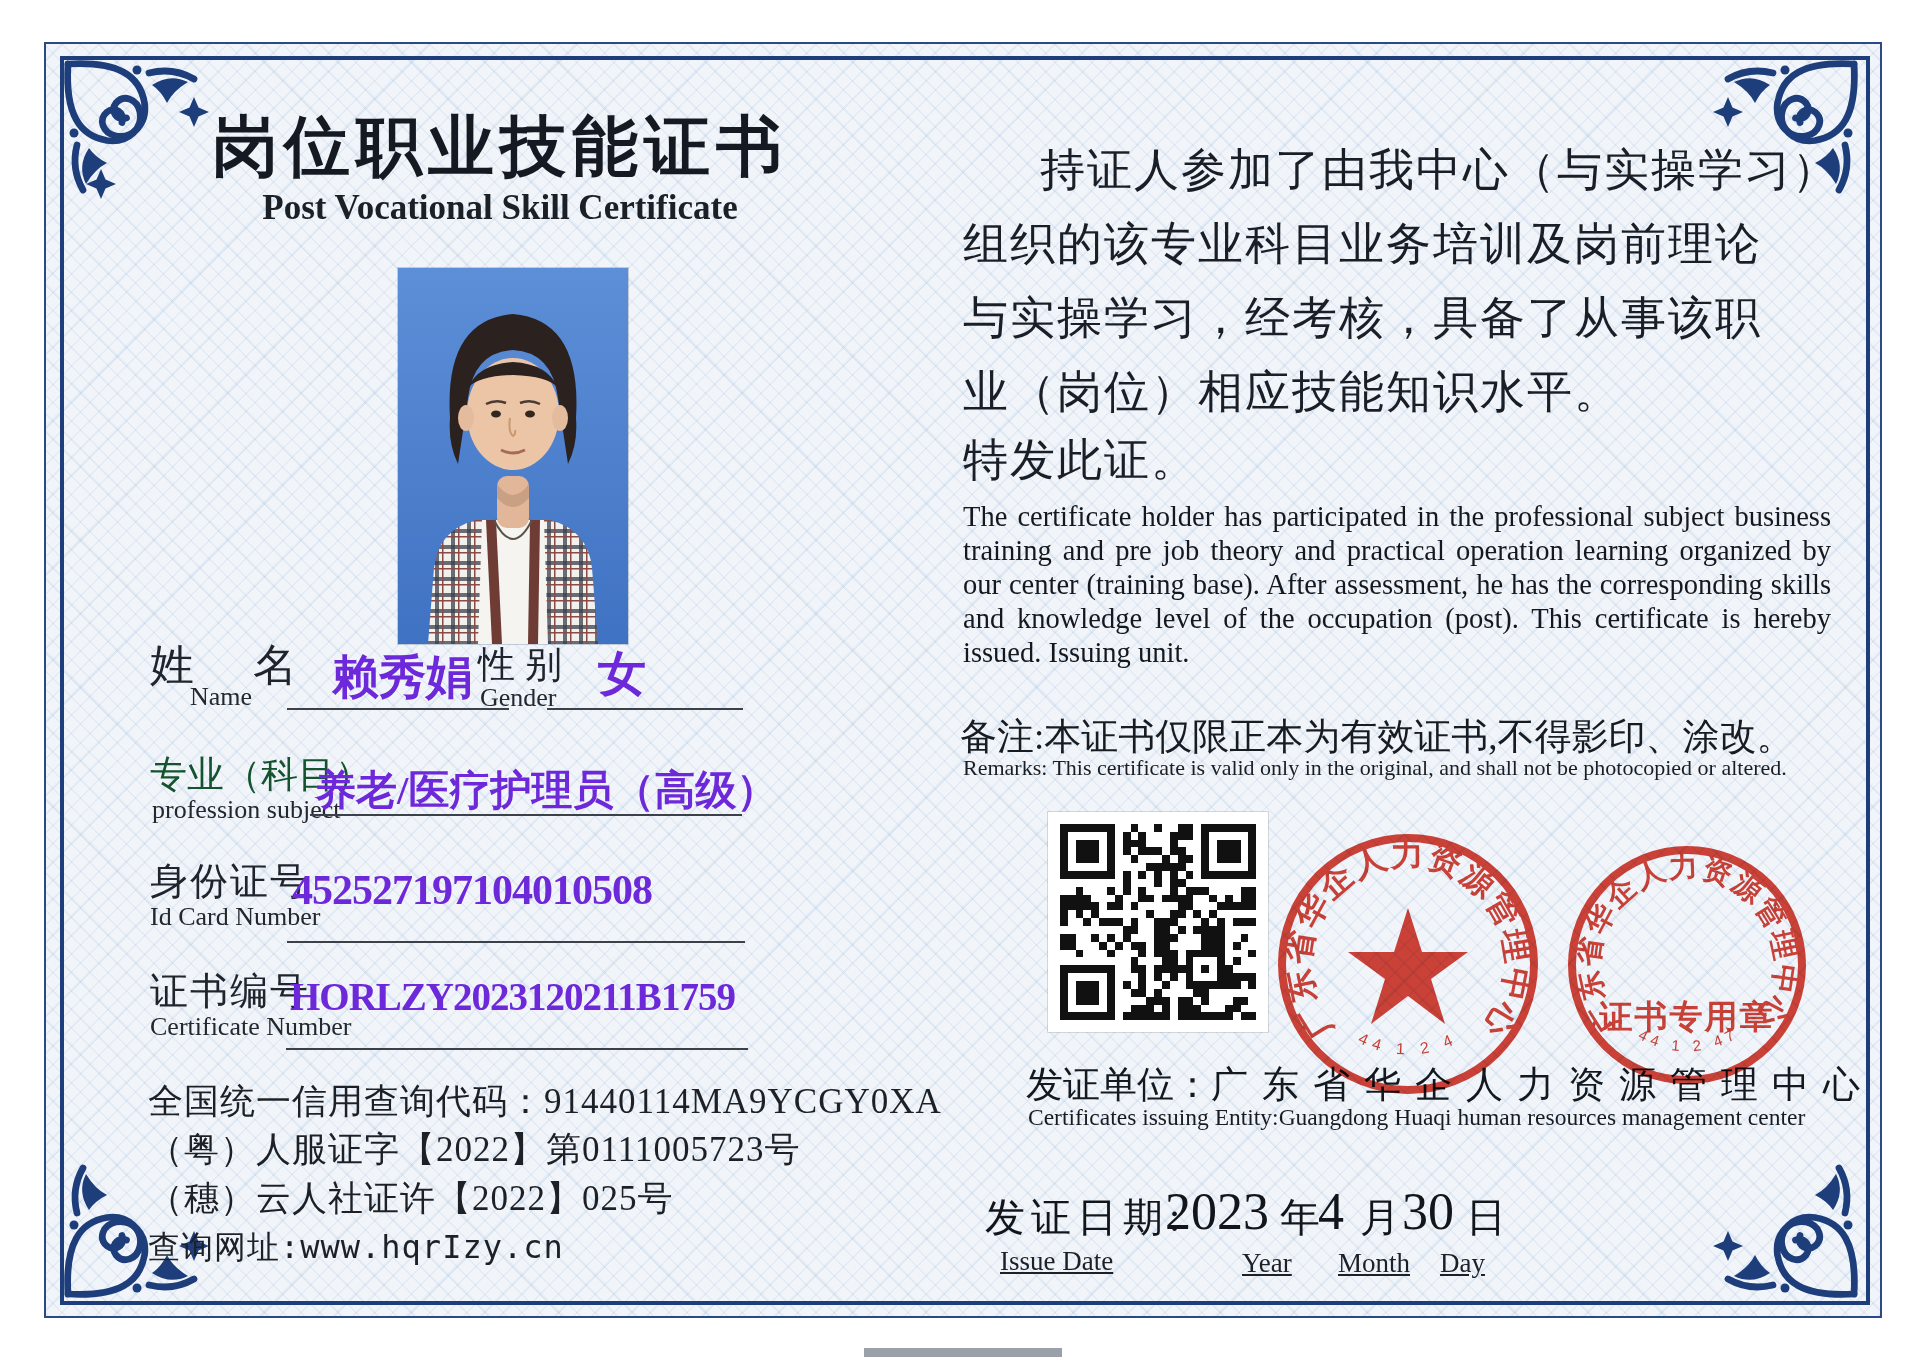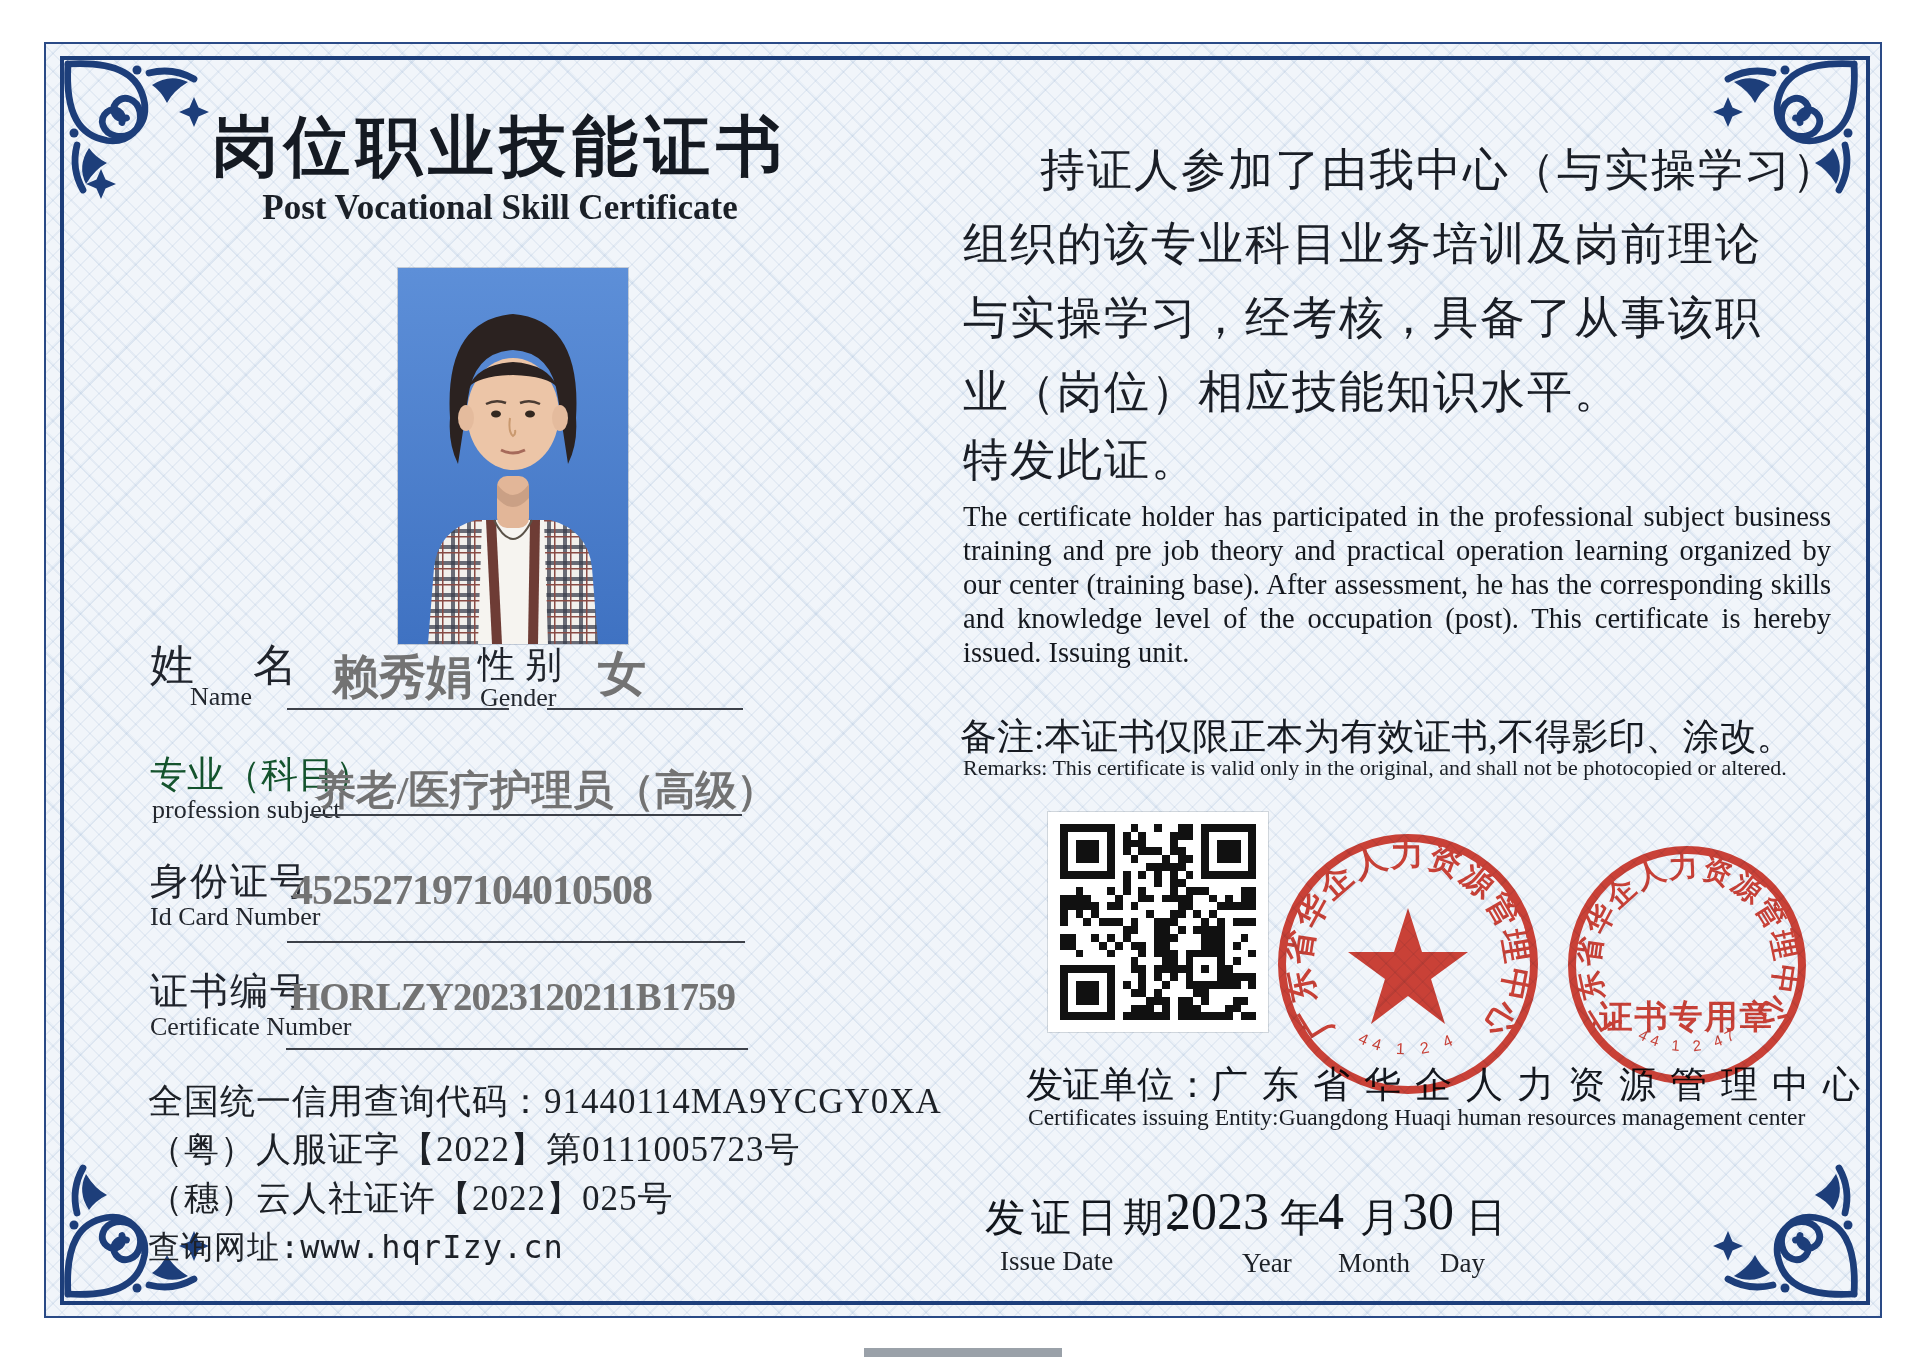--- a/index.html
+++ b/index.html
@@ -21,32 +21,32 @@
     left:60px;top:56px;width:1802px;height:1241px;
     border:4px solid #1d3e7a;
   }
   .flourish{width:150px;height:150px;}
   .title{left:150px;top:102px;width:700px;text-align:center;font-size:66px;font-weight:700;
          letter-spacing:6px;color:#151a22;}
   .subtitle{left:150px;top:188px;width:700px;text-align:center;font-size:35px;font-weight:600;color:#1b2027;}
   .photo{left:398px;top:268px;width:230px;height:376px;box-shadow:0 0 0 1px rgba(60,80,110,.25);}
   .cjk-big{font-size:44px;color:#20242c;}
   .lab-en{font-size:26px;color:#23272e;}
-  .value{font-size:44px;font-weight:600;color:#737373;}
+  .value{font-size:44px;font-weight:600;color:#6d28d9;}
   .uline{border-bottom:2px solid #3c4048;height:0;}
   .foot-line{font-size:35px;color:#1d2127;letter-spacing:1px;}
   .para-cn{font-size:45px;color:#1a1e26;letter-spacing:2px;white-space:nowrap;}
   .para-en{font-size:28.5px;line-height:34px;text-align:justify;color:#15181e;}
   .rem-cn{font-size:37px;color:#171b22;}
   .rem-en{font-size:22px;color:#1a1e24;}
   .issuer-cn{font-size:37px;color:#14181f;white-space:nowrap;}
   .issuer-en{font-size:23.5px;color:#181c22;white-space:nowrap;}
   .date-big{font-size:52px;color:#12161c;}
   .date-unit{font-size:40px;color:#12161c;}
-  .date-lab{font-size:27px;color:#1d2127;}
+  .date-lab{font-size:27px;color:#1d2127;text-decoration:underline;}
   .seal{mix-blend-mode:multiply;opacity:.92;}
   .scan-strip{left:864px;top:1348px;width:198px;height:9px;background:#9aa1a9;}
 </style>
 </head>
 <body>
 
 <div class="stage">
 
   <div class="abs paper"></div>
   <div class="abs frame-inner"></div>

